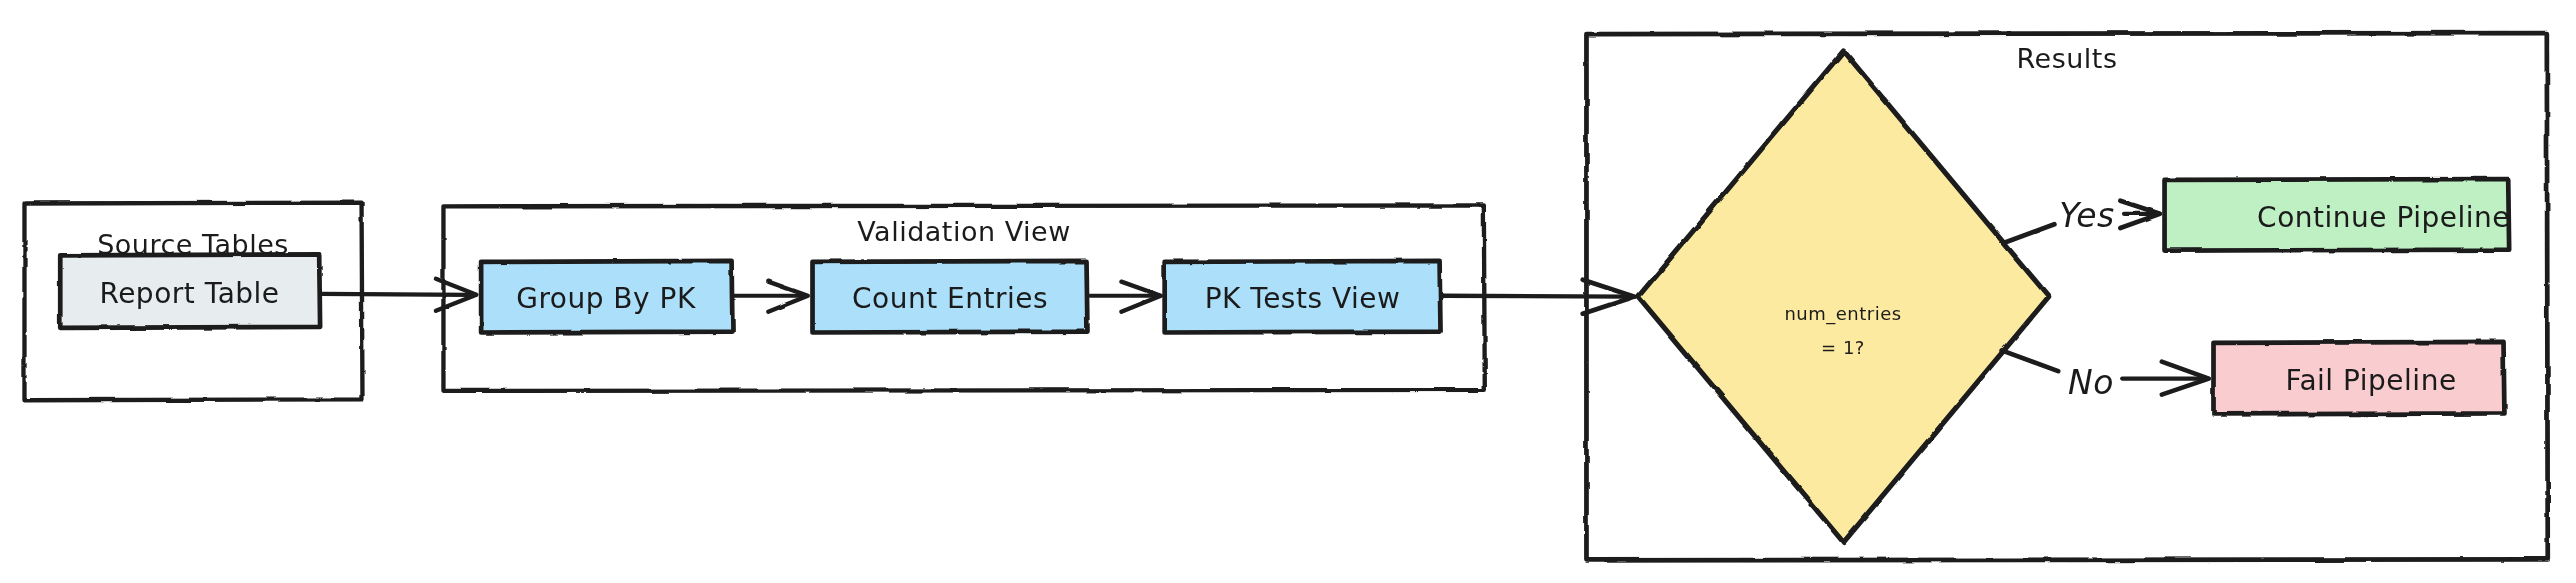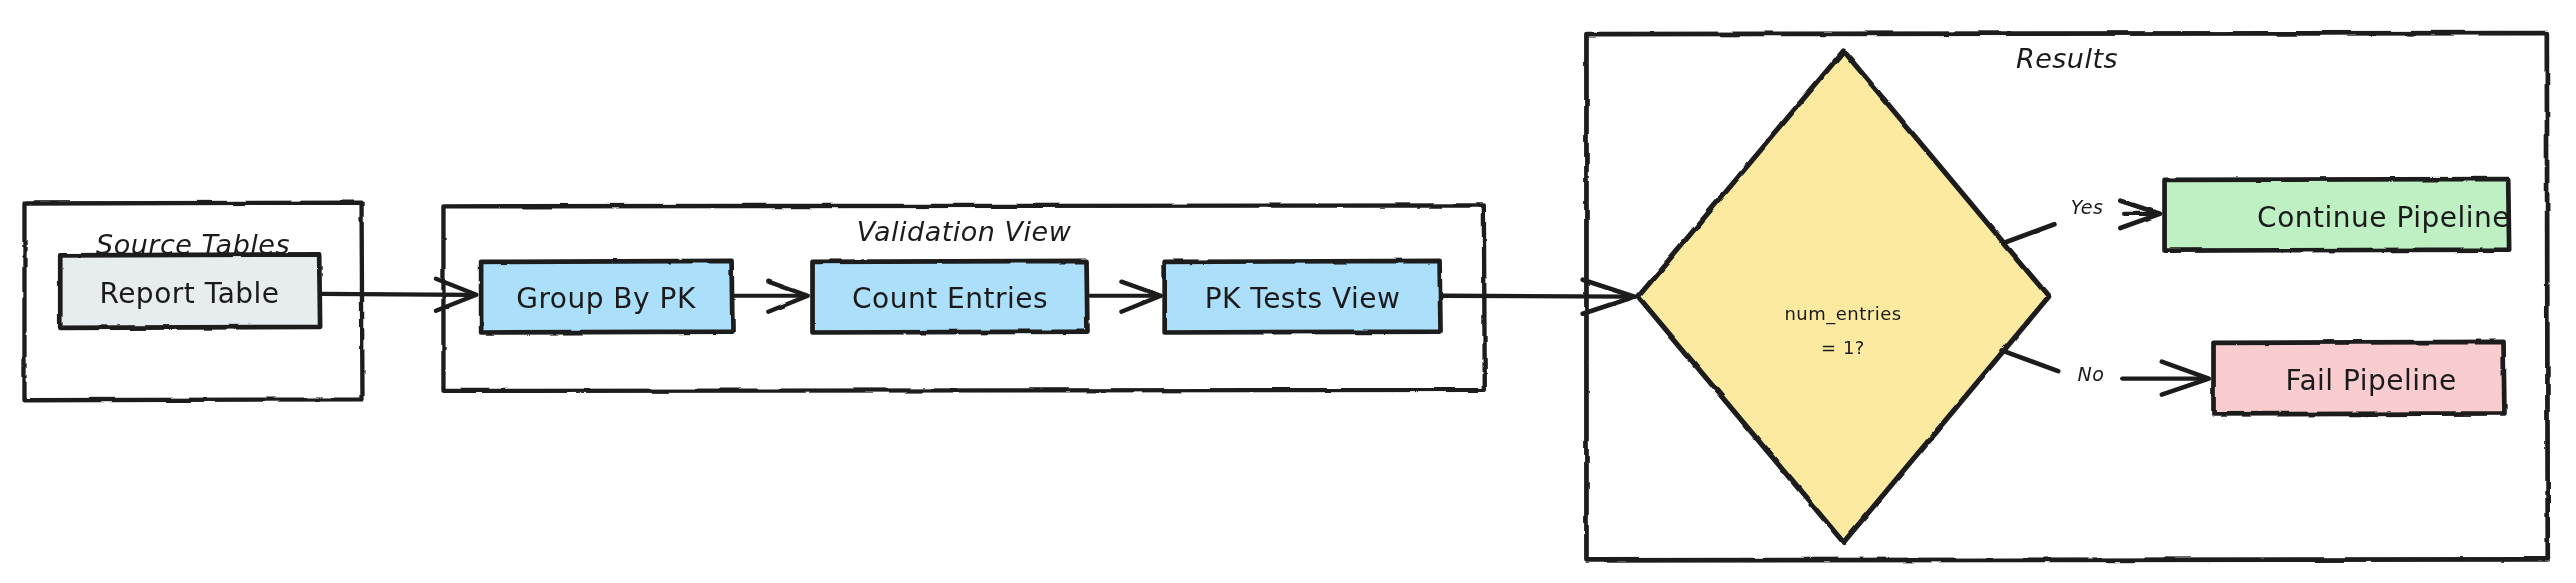--- a/index.html
+++ b/index.html
@@ -30,27 +30,26 @@
     font-family: "DejaVu Sans", sans-serif;
     color: #1b1b1b;
     white-space: pre;
     text-align: center;
     letter-spacing: 0.5px;
     line-height: 1.22;
     pointer-events: none;
   }
   .group-title {
     font-size: 27px;
-    font-style: italic;
   }
   .node-label {
     font-size: 28px;
   }
   .edge-label {
-    font-size: 19px;
+    font-size: 33px;
     font-style: italic;
   }
   .diamond-label {
     font-size: 18px;
     margin-top: 36px;
   }
 </style>
 </head>
 <body>
 

